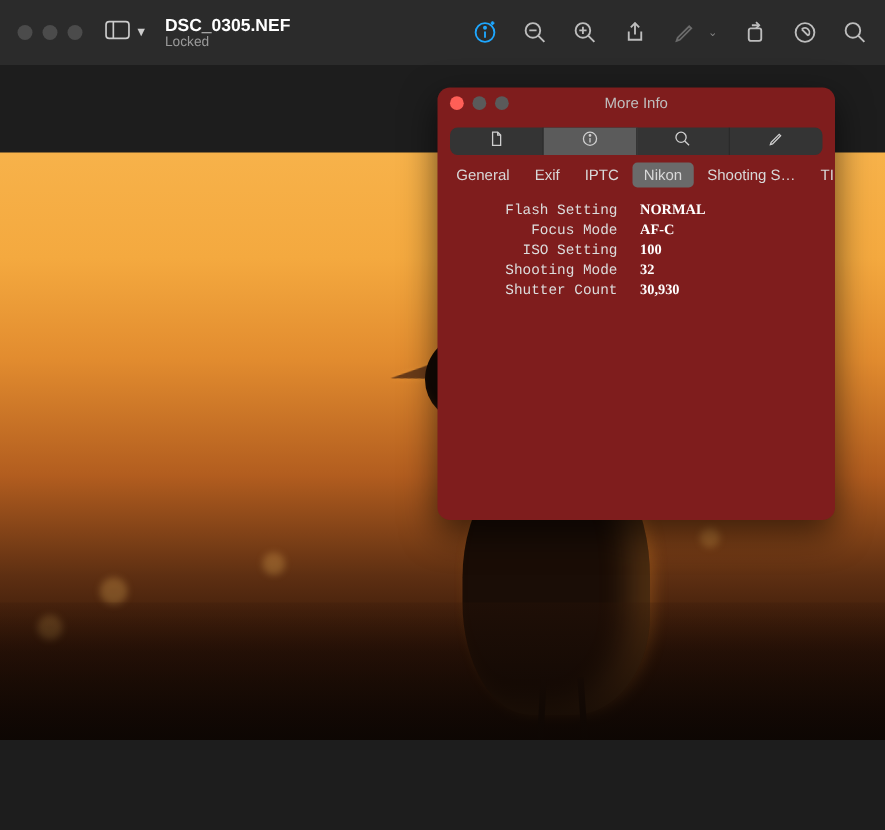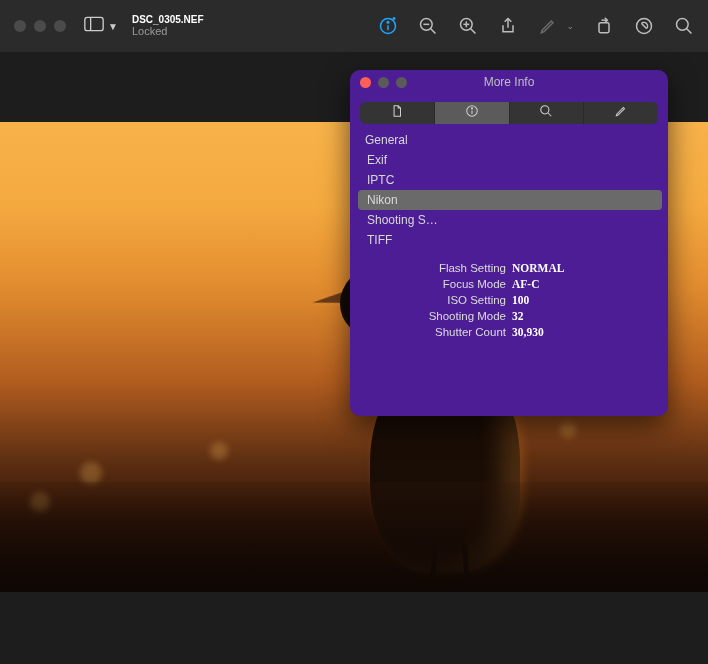--- a/index.html
+++ b/index.html
@@ -10,21 +10,21 @@
     height: 52px; width: 100%; background: #2b2b2b;
     display: flex; align-items: center; padding: 0 14px;
     position: relative;
   }
   .traffic { display: flex; gap: 8px; margin-right: 18px; }
   .dot { width: 12px; height: 12px; border-radius: 50%; background: #4b4b4b; }
   .sidebar-toggle { display:flex; align-items:center; gap:2px; margin-right: 14px; color:#ccc; }
   .sidebar-toggle svg { width:20px; height:16px; }
   .chev-down { font-size: 10px; color:#ccc; margin-left:2px; }
   .title-block { display:flex; flex-direction:column; line-height:1.15; }
-  .title-block .fname { color:#fff; font-size:10px; font-weight:600; }
+  .title-block .fname { color:#fff; font-size:14px; font-weight:600; }
   .title-block .sub { color:#9a9a9a; font-size:11px; }
   .toolbar-right { position:absolute; right:14px; top:0; height:52px; display:flex; align-items:center; gap:20px; }
   .ticon { width:20px; height:20px; display:flex; align-items:center; justify-content:center; color:#bdbdbd; }
   .ticon.active { color:#1ea7ff; }
   .ticon.dim { color:#6a6a6a; }
   .mini-chev { font-size:9px; color:#888; margin-left:-12px; }
 
   
   .canvas-area {
     position:absolute; left:0; top:52px; width:708px; height:612px; background:#1d1d1d;
@@ -60,43 +60,43 @@
   }
   .bokeh { position:absolute; border-radius:50%; background:rgba(255,200,100,0.25); filter:blur(3px); }
   .b1{width:22px;height:22px;left:80px;top:340px;}
   .b2{width:18px;height:18px;left:210px;top:320px;}
   .b3{width:16px;height:16px;left:560px;top:300px;}
   .b4{width:20px;height:20px;left:30px; top:370px;}
 
   
   .panel {
     position:absolute; left:350px; top:70px; width:318px; height:346px;
-    background:#4c1d95; border-radius:10px; box-shadow:0 10px 28px rgba(0,0,0,0.6);
+    background:#7f1d1d; border-radius:10px; box-shadow:0 10px 28px rgba(0,0,0,0.6);
     display:flex; flex-direction:column; overflow:hidden;
   }
   .panel-titlebar { height:24px; display:flex; align-items:center; position:relative; }
   .panel-titlebar .ptraffic { display:flex; gap:7px; margin-left:10px; }
   .ptraffic .pd { width:11px; height:11px; border-radius:50%; }
   .pd.red{background:#ff5f57;} .pd.yel{background:#5a5a5a;} .pd.grn{background:#5a5a5a;}
   .panel-title { position:absolute; width:100%; text-align:center; color:#bfbfbf; font-size:12px; pointer-events:none;}
   .seg-row { padding:8px 10px 6px 10px; }
   .seg { display:flex; width:100%; height:22px; border-radius:6px; overflow:hidden; background:#343434; }
   .seg-item { flex:1; display:flex; align-items:center; justify-content:center; color:#cfcfcf; border-right:1px solid #2a2a2a; }
   .seg-item:last-child{border-right:none;}
   .seg-item.sel { background:#5b5b5b; }
   .seg-item svg { width:14px; height:14px; }
 
-  .tabs-row { display:flex; gap:0; padding:0 6px 6px 6px;flex-direction:column; }
+  .tabs-row { display:flex; gap:0; padding:0 6px 6px 6px; }
   .tab { color:#d8d8d8; font-size:12px; padding:3px 9px; border-radius:4px; white-space:nowrap; }
   .tab.sel { background:#6a6a6a; }
   .tabs-row .tab + .tab { margin-left:2px; }
 
   .kv { padding:4px 12px 8px 12px; }
   .kv-row { display:flex; height:16px; align-items:center; }
-  .kv-row .k { flex:0 0 150px; text-align:right; color:#dcdcdc; font-size:11.5px; padding-right:6px; }
+  .kv-row .k { flex:0 0 150px; text-align:right; color:#dcdcdc; font-size:11.5px; padding-right:18px;font-family:Liberation Mono, monospace; }
   .kv-row .v { color:#fff; font-size:11.5px; font-weight:600;font-family:Liberation Serif, serif; }
 </style>
 </head>
 <body>
 
 <div class="toolbar">
   <div class="traffic">
     <div class="dot"></div>
     <div class="dot"></div>
     <div class="dot"></div>

